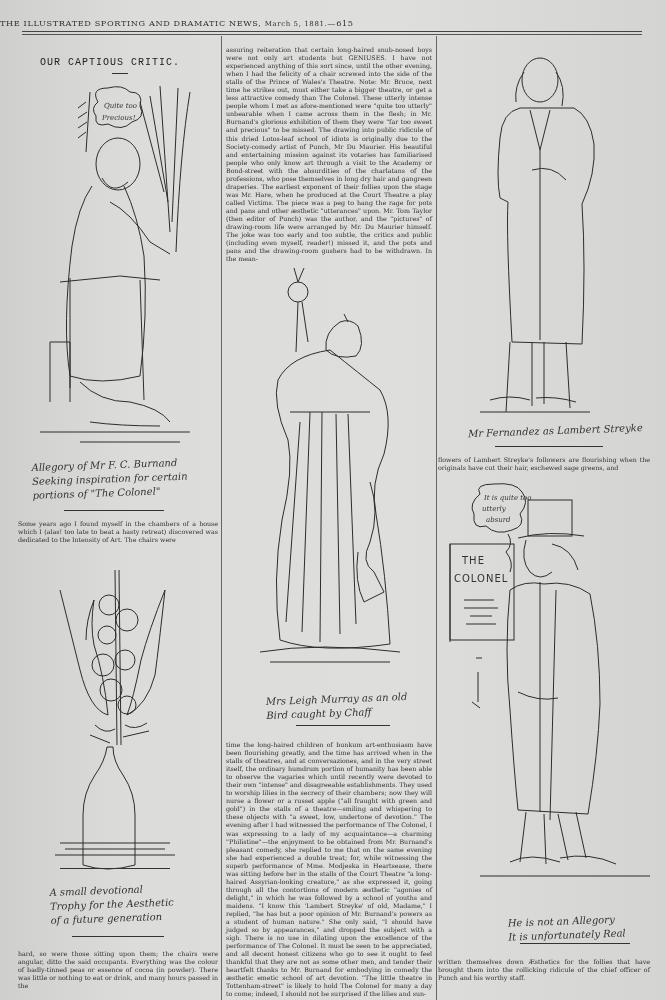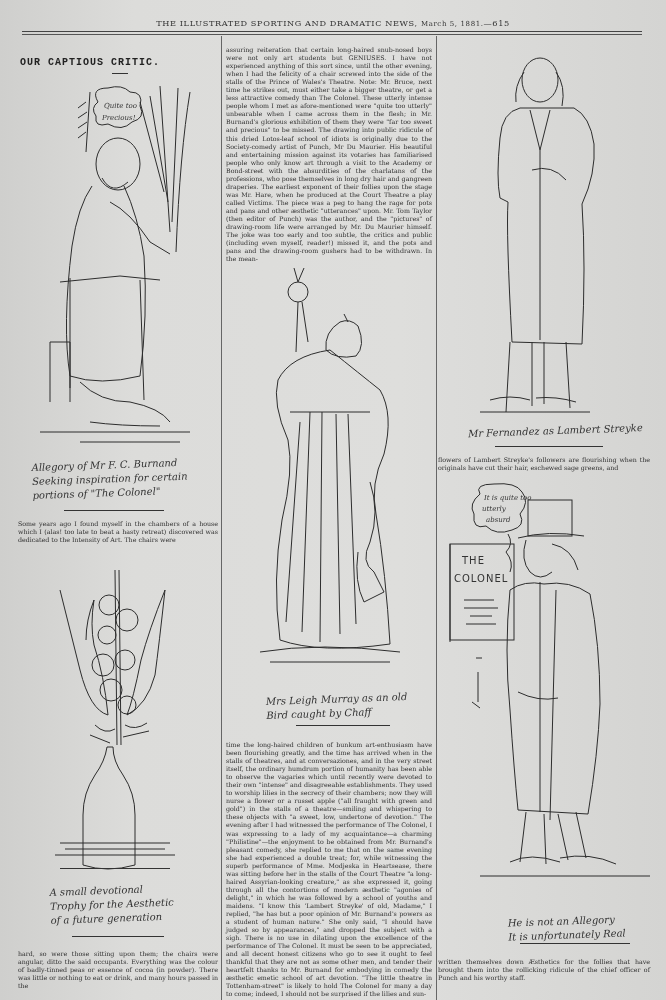--- a/index.html
+++ b/index.html
@@ -1,28 +1,28 @@
 <!DOCTYPE html>
 <html><head>
 <meta charset="utf-8">
 <style>
   html,body{margin:0;padding:0;}
   body{width:666px;height:1000px;background:#d6d6d4;position:relative;overflow:hidden;
        font-family:"DejaVu Serif","Liberation Serif",serif;color:#2a2a2a;}
   .page{position:absolute;left:0;top:0;width:666px;height:1000px;
         background:linear-gradient(90deg,#cfcfcd 0%,#dcdcda 20%,#dededc 60%,#d4d4d2 100%);}
-  .masthead{position:absolute;top:18px;left:0;width:666px;text-align:center;
+  .masthead{position:absolute;top:18px;left:0;width:666px;
         font-size:8.2px;letter-spacing:0.6px;color:#333;}
   .masthead .date{font-size:7px;}
   .rule{position:absolute;left:22px;width:620px;height:0;border-top:1.2px solid #444;}
   .rule2{position:absolute;left:22px;width:620px;height:0;border-top:0.6px solid #555;}
   .col{position:absolute;}
   .vline{position:absolute;width:0;border-left:1px solid #666;}
-  .title{position:absolute;left:20px;top:57px;width:180px;text-align:left;
-        font-family:"Liberation Mono","DejaVu Sans Mono",monospace;font-weight:bold;
+  .title{position:absolute;left:20px;top:57px;width:180px;text-align:center;
+        font-family:"Liberation Mono","DejaVu Sans Mono",monospace;font-weight:normal;
         font-size:10px;letter-spacing:1px;color:#222;}
   .title-rule{position:absolute;left:112px;top:73px;width:16px;border-top:1px solid #333;}
   .text{font-size:6.3px;line-height:8.05px;text-align:justify;color:#2e2e2e;}
   .text p{margin:0;}
   .caption{position:absolute;font-family:"DejaVu Serif",serif;font-style:italic;
         font-size:10px;line-height:14px;color:#333;transform:rotate(-2deg);}
   .cap-rule{position:absolute;border-top:1px solid #333;}
   svg{position:absolute;overflow:visible;}
   svg path, svg line, svg rect, svg ellipse, svg circle, svg polyline{fill:none;stroke:#2d2d2d;stroke-width:1;}
   .bubble-text{font-family:"DejaVu Serif",serif;font-style:italic;font-size:7px;fill:#333;stroke:none;}

